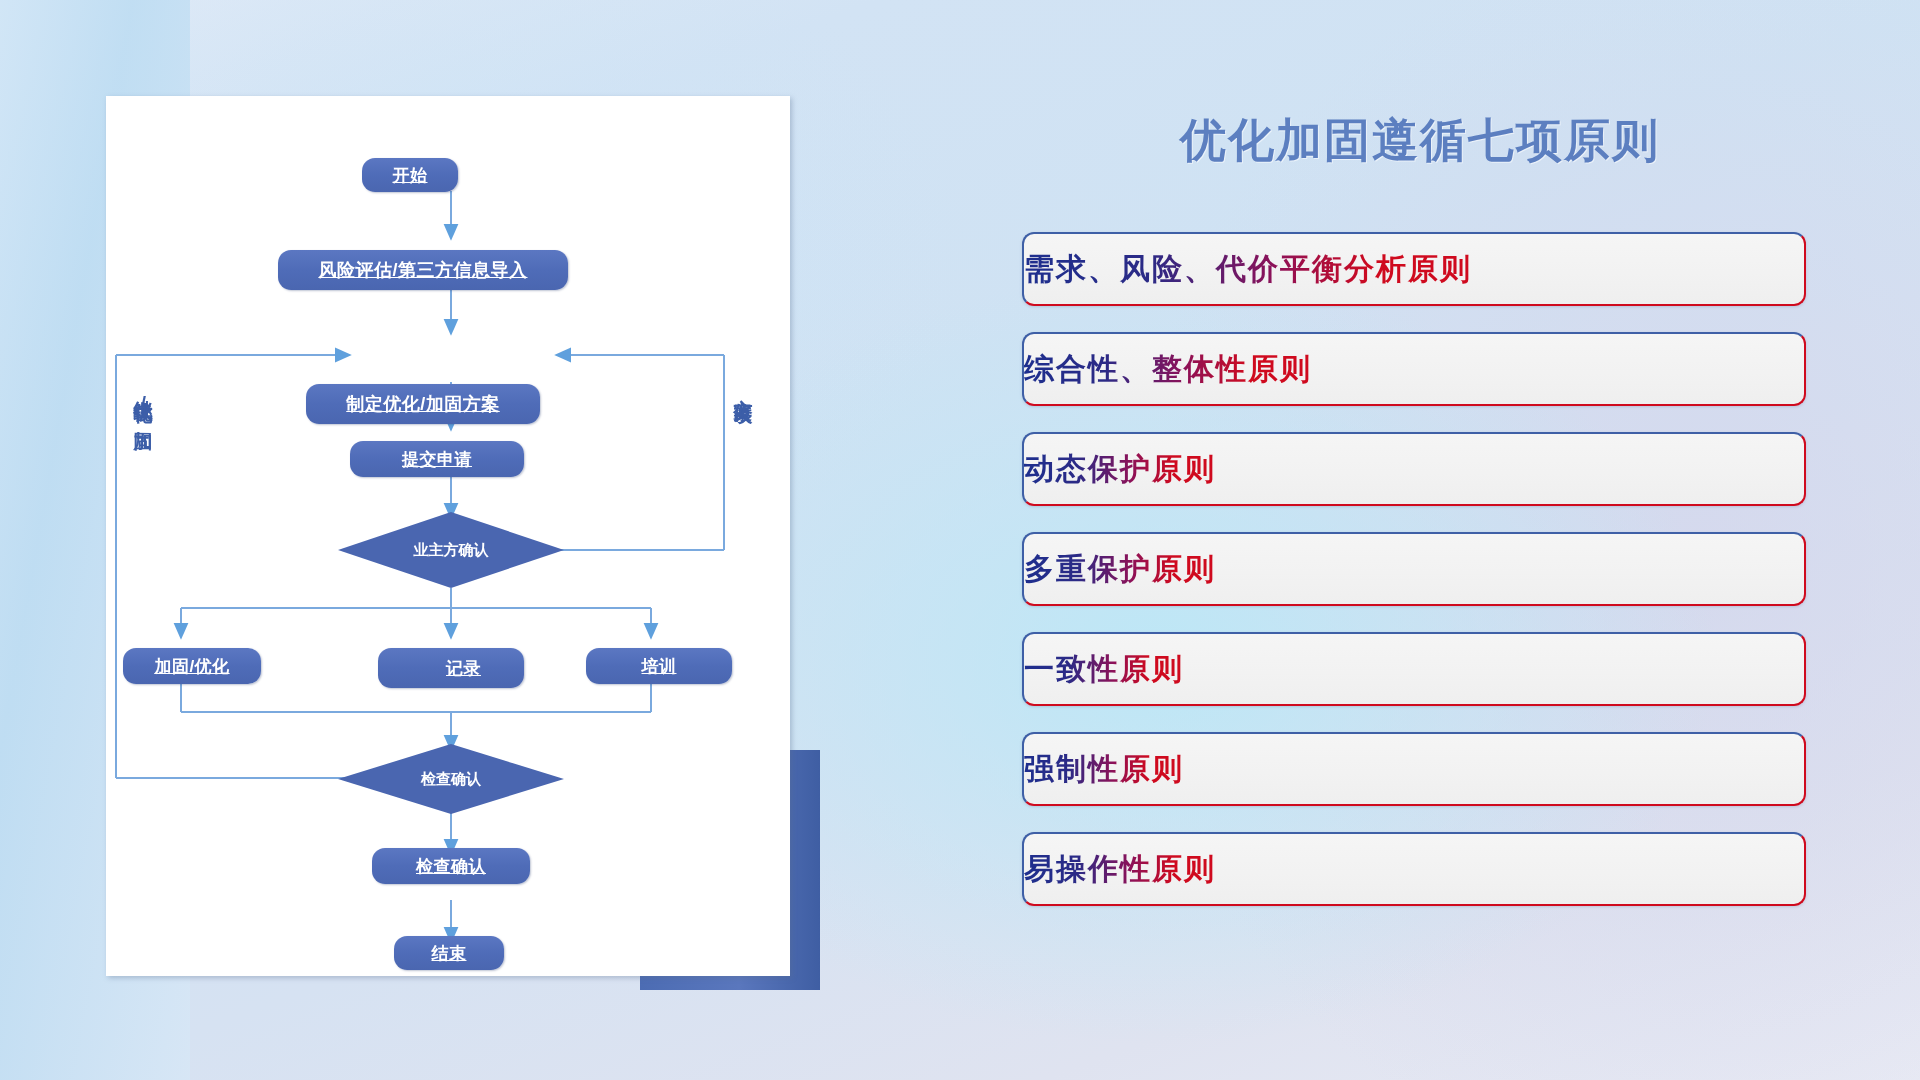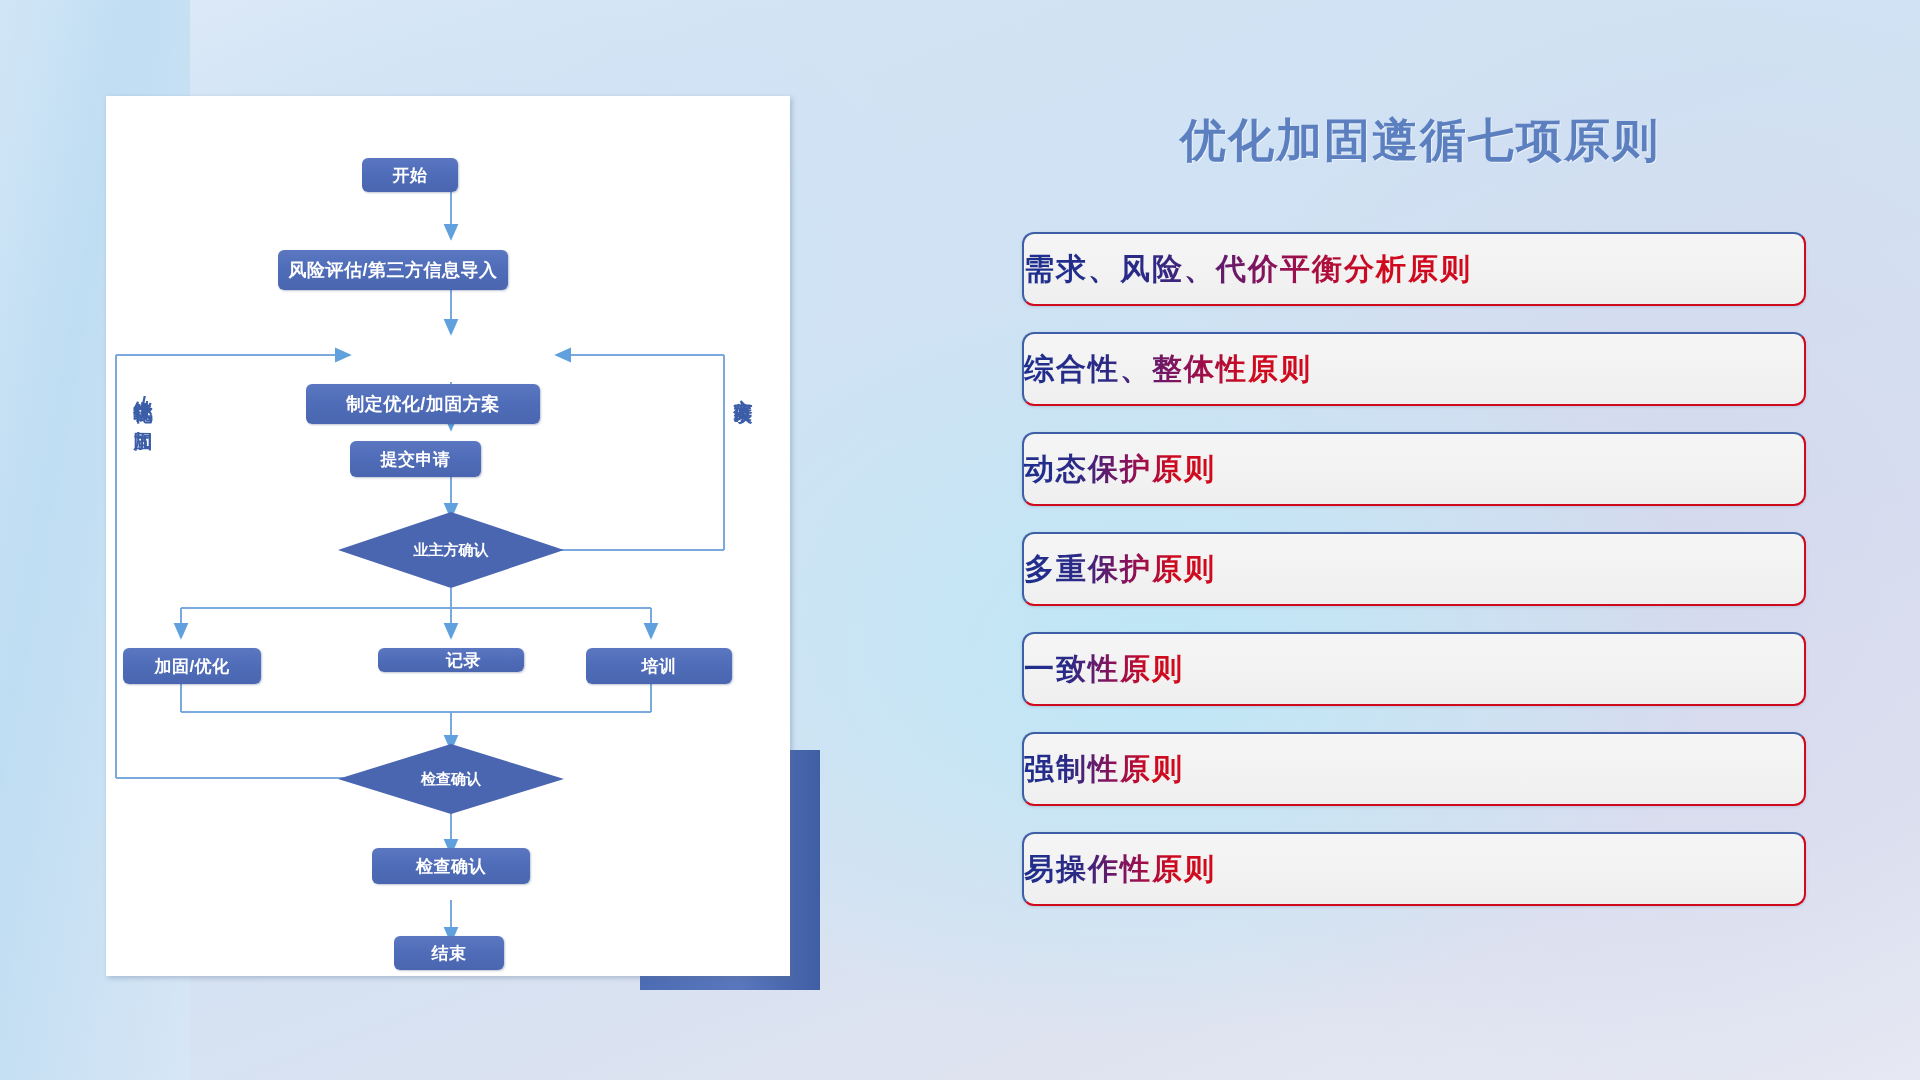--- a/index.html
+++ b/index.html
@@ -62,23 +62,24 @@
   .node {
     position: absolute;
     box-sizing: border-box;
     display: flex;
     align-items: center;
     justify-content: center;
     color: #ffffff;
     font-weight: bold;
     letter-spacing: .5px;
     background: linear-gradient(180deg, #5b77c2 0%, #4f6cb8 50%, #4a66b0 100%);
-    border-radius: 6px;
+    border-radius: 13px;
     box-shadow: 1px 1px 2px rgba(40,60,110,0.30);
     white-space: nowrap;
+    text-decoration: underline;
   }
 
   .diamond {
     position: absolute;
     display: flex;
     align-items: center;
     justify-content: center;
     color: #ffffff;
     font-weight: bold;
     background: #4a66b0;
@@ -203,41 +204,41 @@
           <line x1="425" y1="454" x2="618" y2="454"></line>
           <line x1="618" y1="454" x2="618" y2="259"></line>
           <line x1="618" y1="259" x2="456" y2="259" marker-end="url(#arw)"></line>
         </g>
       </svg>
 
       <div class="node" style="left:256px; top:62px; width:96px; height:34px; font-size:17px;">
         <span>开始</span>
       </div>
 
-      <div class="node" style="left:172px; top:154px; width:230px; height:40px; font-size:18px;">
+      <div class="node" style="left:172px; top:154px; width:290px; height:40px; font-size:18px;">
         <span>风险评估/第三方信息导入</span>
       </div>
 
       <div class="node" style="left:200px; top:240px; width:234px; height:40px; font-size:18px;margin-top:48px;">
         <span>制定优化/加固方案</span>
       </div>
 
-      <div class="node" style="left:244px; top:345px; width:131px; height:36px; font-size:17px;">
+      <div class="node" style="left:244px; top:345px; width:174px; height:36px; font-size:17px;">
         <span>提交申请</span>
       </div>
 
       <div class="diamond" style="left:232px; top:416px; width:226px; height:76px; font-size:15px;">
         <span>业主方确认</span>
       </div>
 
       <div class="node" style="left:17px; top:552px; width:138px; height:36px; font-size:17px;">
         <span>加固/优化</span>
       </div>
 
-      <div class="node" style="left:272px; top:552px; width:146px; height:24px; font-size:17px;padding-left:25px;">
+      <div class="node" style="left:272px; top:552px; width:146px; height:40px; font-size:17px;padding-left:25px;">
         <span>记录</span>
       </div>
 
       <div class="node" style="left:480px; top:552px; width:146px; height:36px; font-size:17px;">
         <span>培训</span>
       </div>
 
       <div class="diamond" style="left:232px; top:648px; width:226px; height:70px; font-size:15px;">
         <span>检查确认</span>
       </div>

